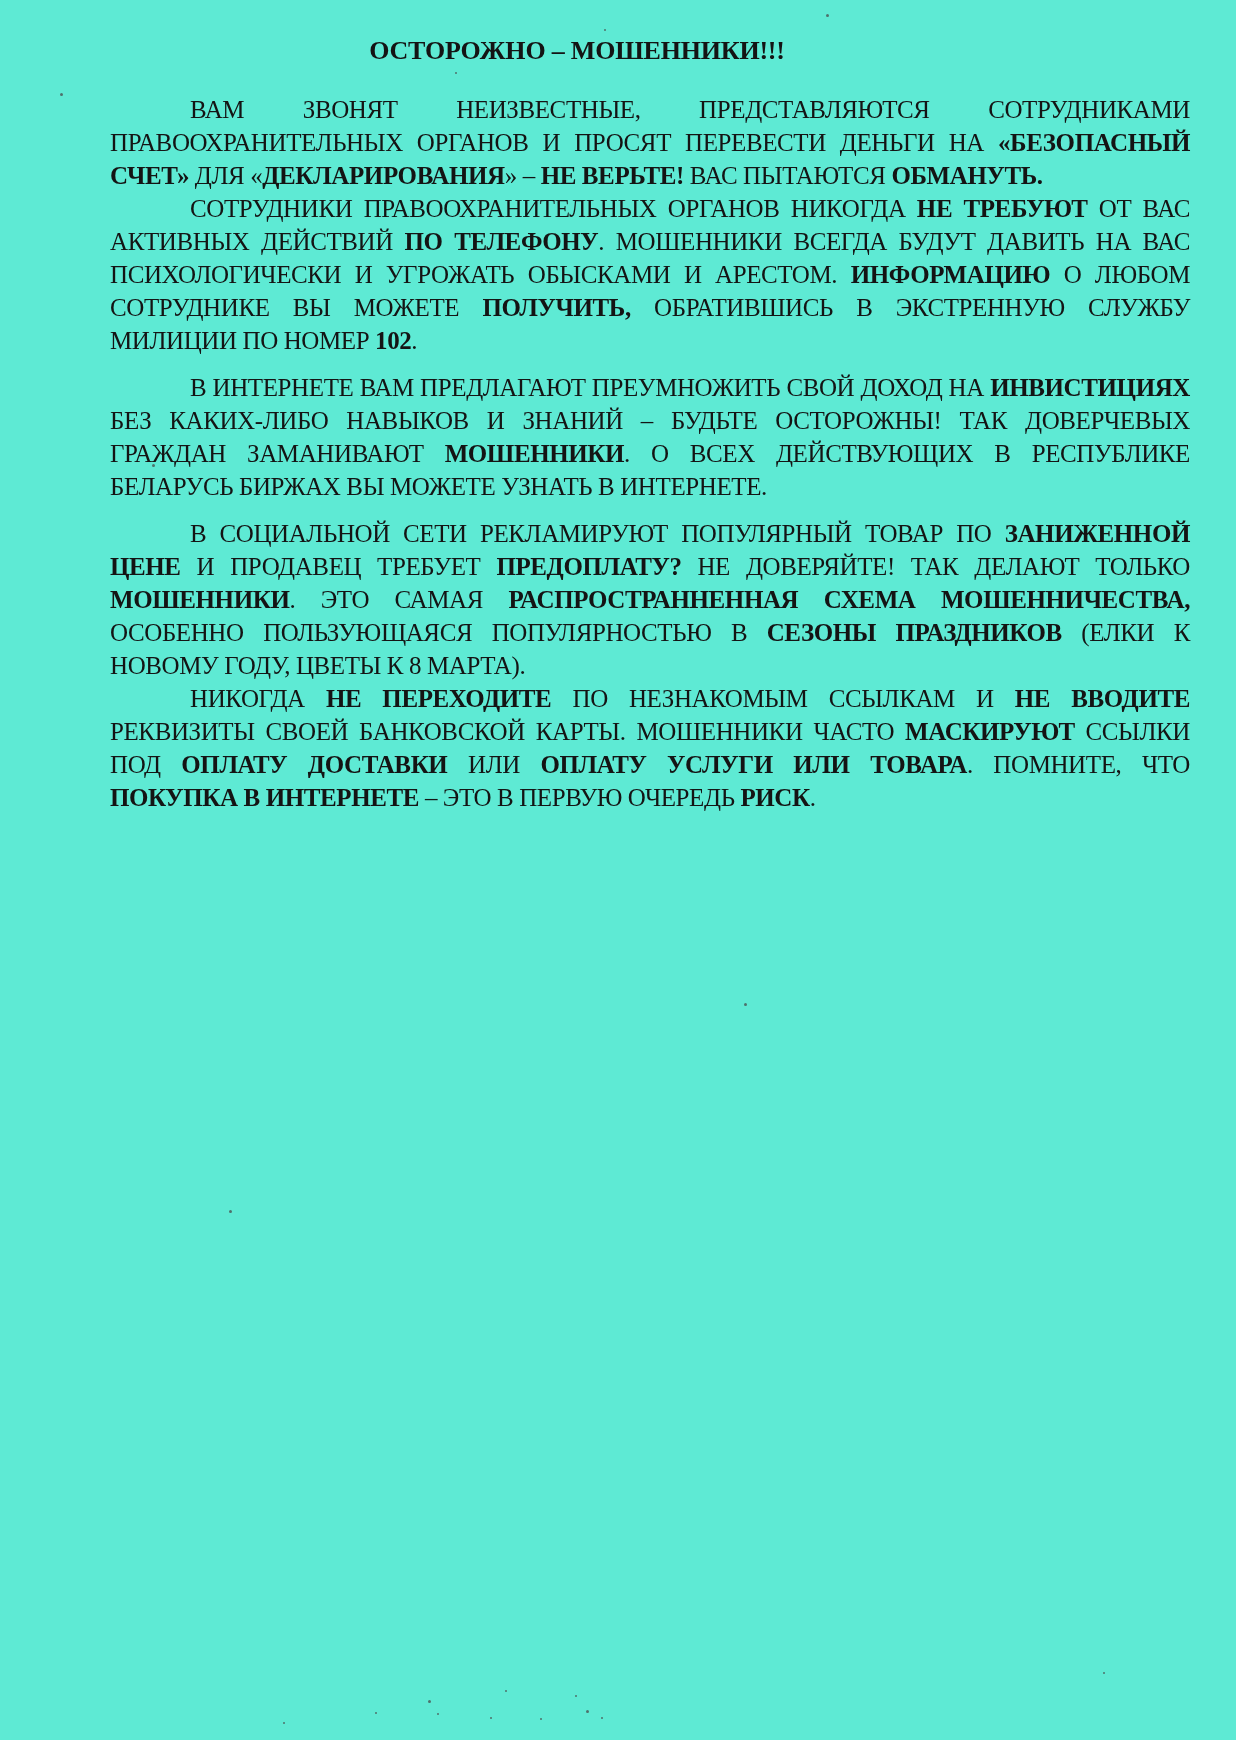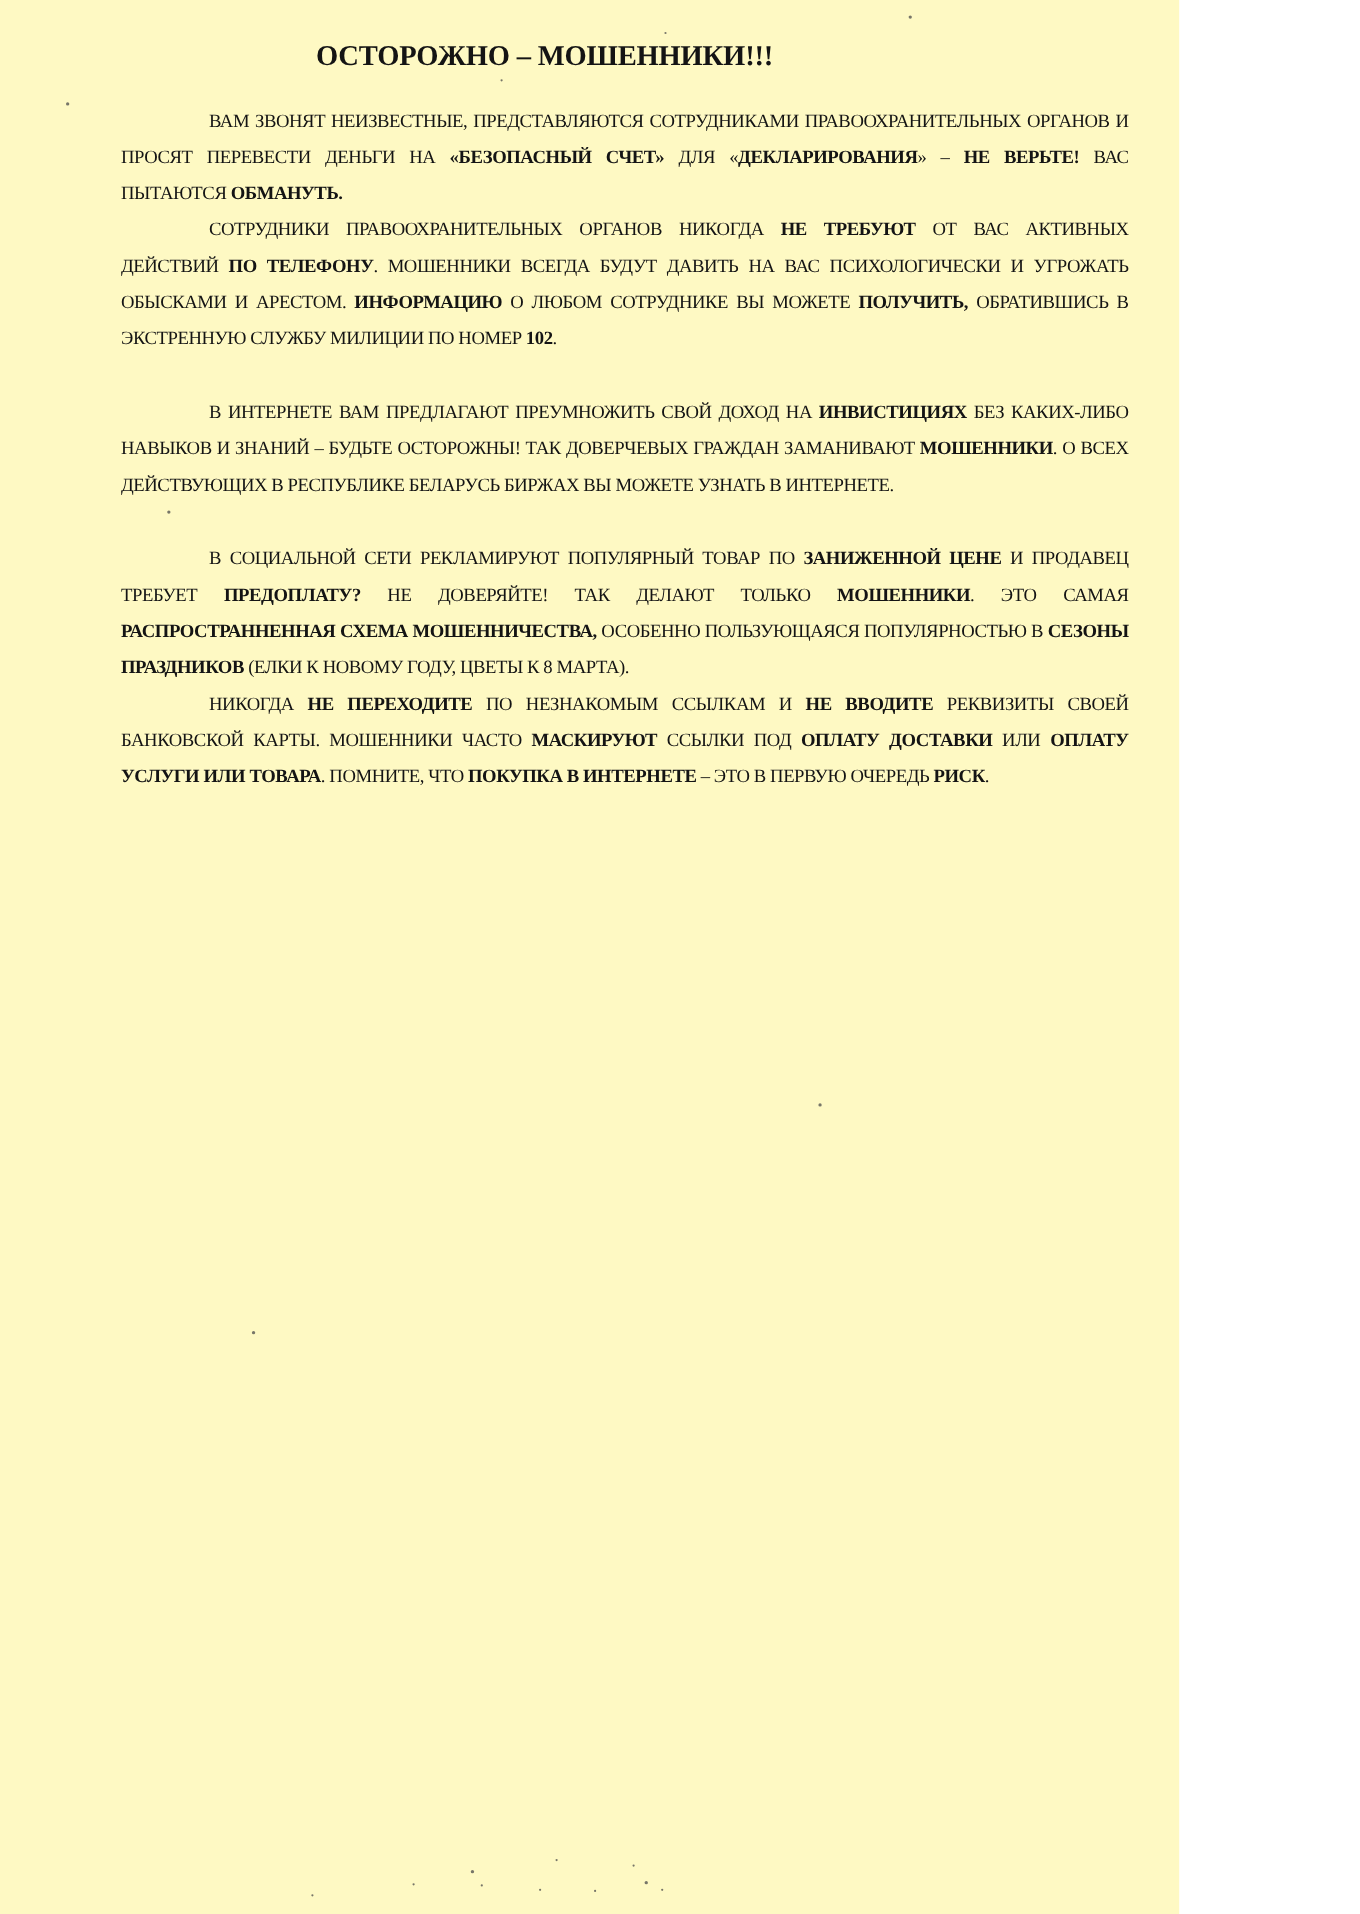--- a/index.html
+++ b/index.html
@@ -2,53 +2,53 @@
 <html lang="ru"><head>
 <meta charset="utf-8">
 <style>
   html, body {
     margin: 0;
     padding: 0;
     background: #ffffff;
   }
   .page {
     position: relative;
-    width: 1072px;
+    width: 1236px;
     height: 1740px;
-    background: #fef9c3;
+    background: #5eead4;
     overflow: hidden;
     font-family: "Liberation Serif", "DejaVu Serif", serif;
     color: #141414;
   }
   .content {
     margin: 0 46px 0 110px; 
   }
   .title {
     margin: 0;
     padding-top: 33px;
     padding-right: 146px; 
     text-align: center;
     font-size: 26px;
     font-weight: 700;
     letter-spacing: -0.2px;
     line-height: 36px;
   }
   .body-text {
     margin-top: 24px;
-    font-size: 17px;
+    font-size: 25px;
     line-height: 33px;
     letter-spacing: -0.4px;
     text-align: justify;
   }
   .para {
     margin: 0;
     text-indent: 80px;
   }
   .para.gap {
-    margin-top: 34px; 
+    margin-top: 14px; 
   }
   .para .b {
     font-weight: 700;
   }
   .footer-line {
     margin-top: 33px;
     padding-right: 16px;
     text-align: center;
     font-size: 25px;
     font-weight: 700;

